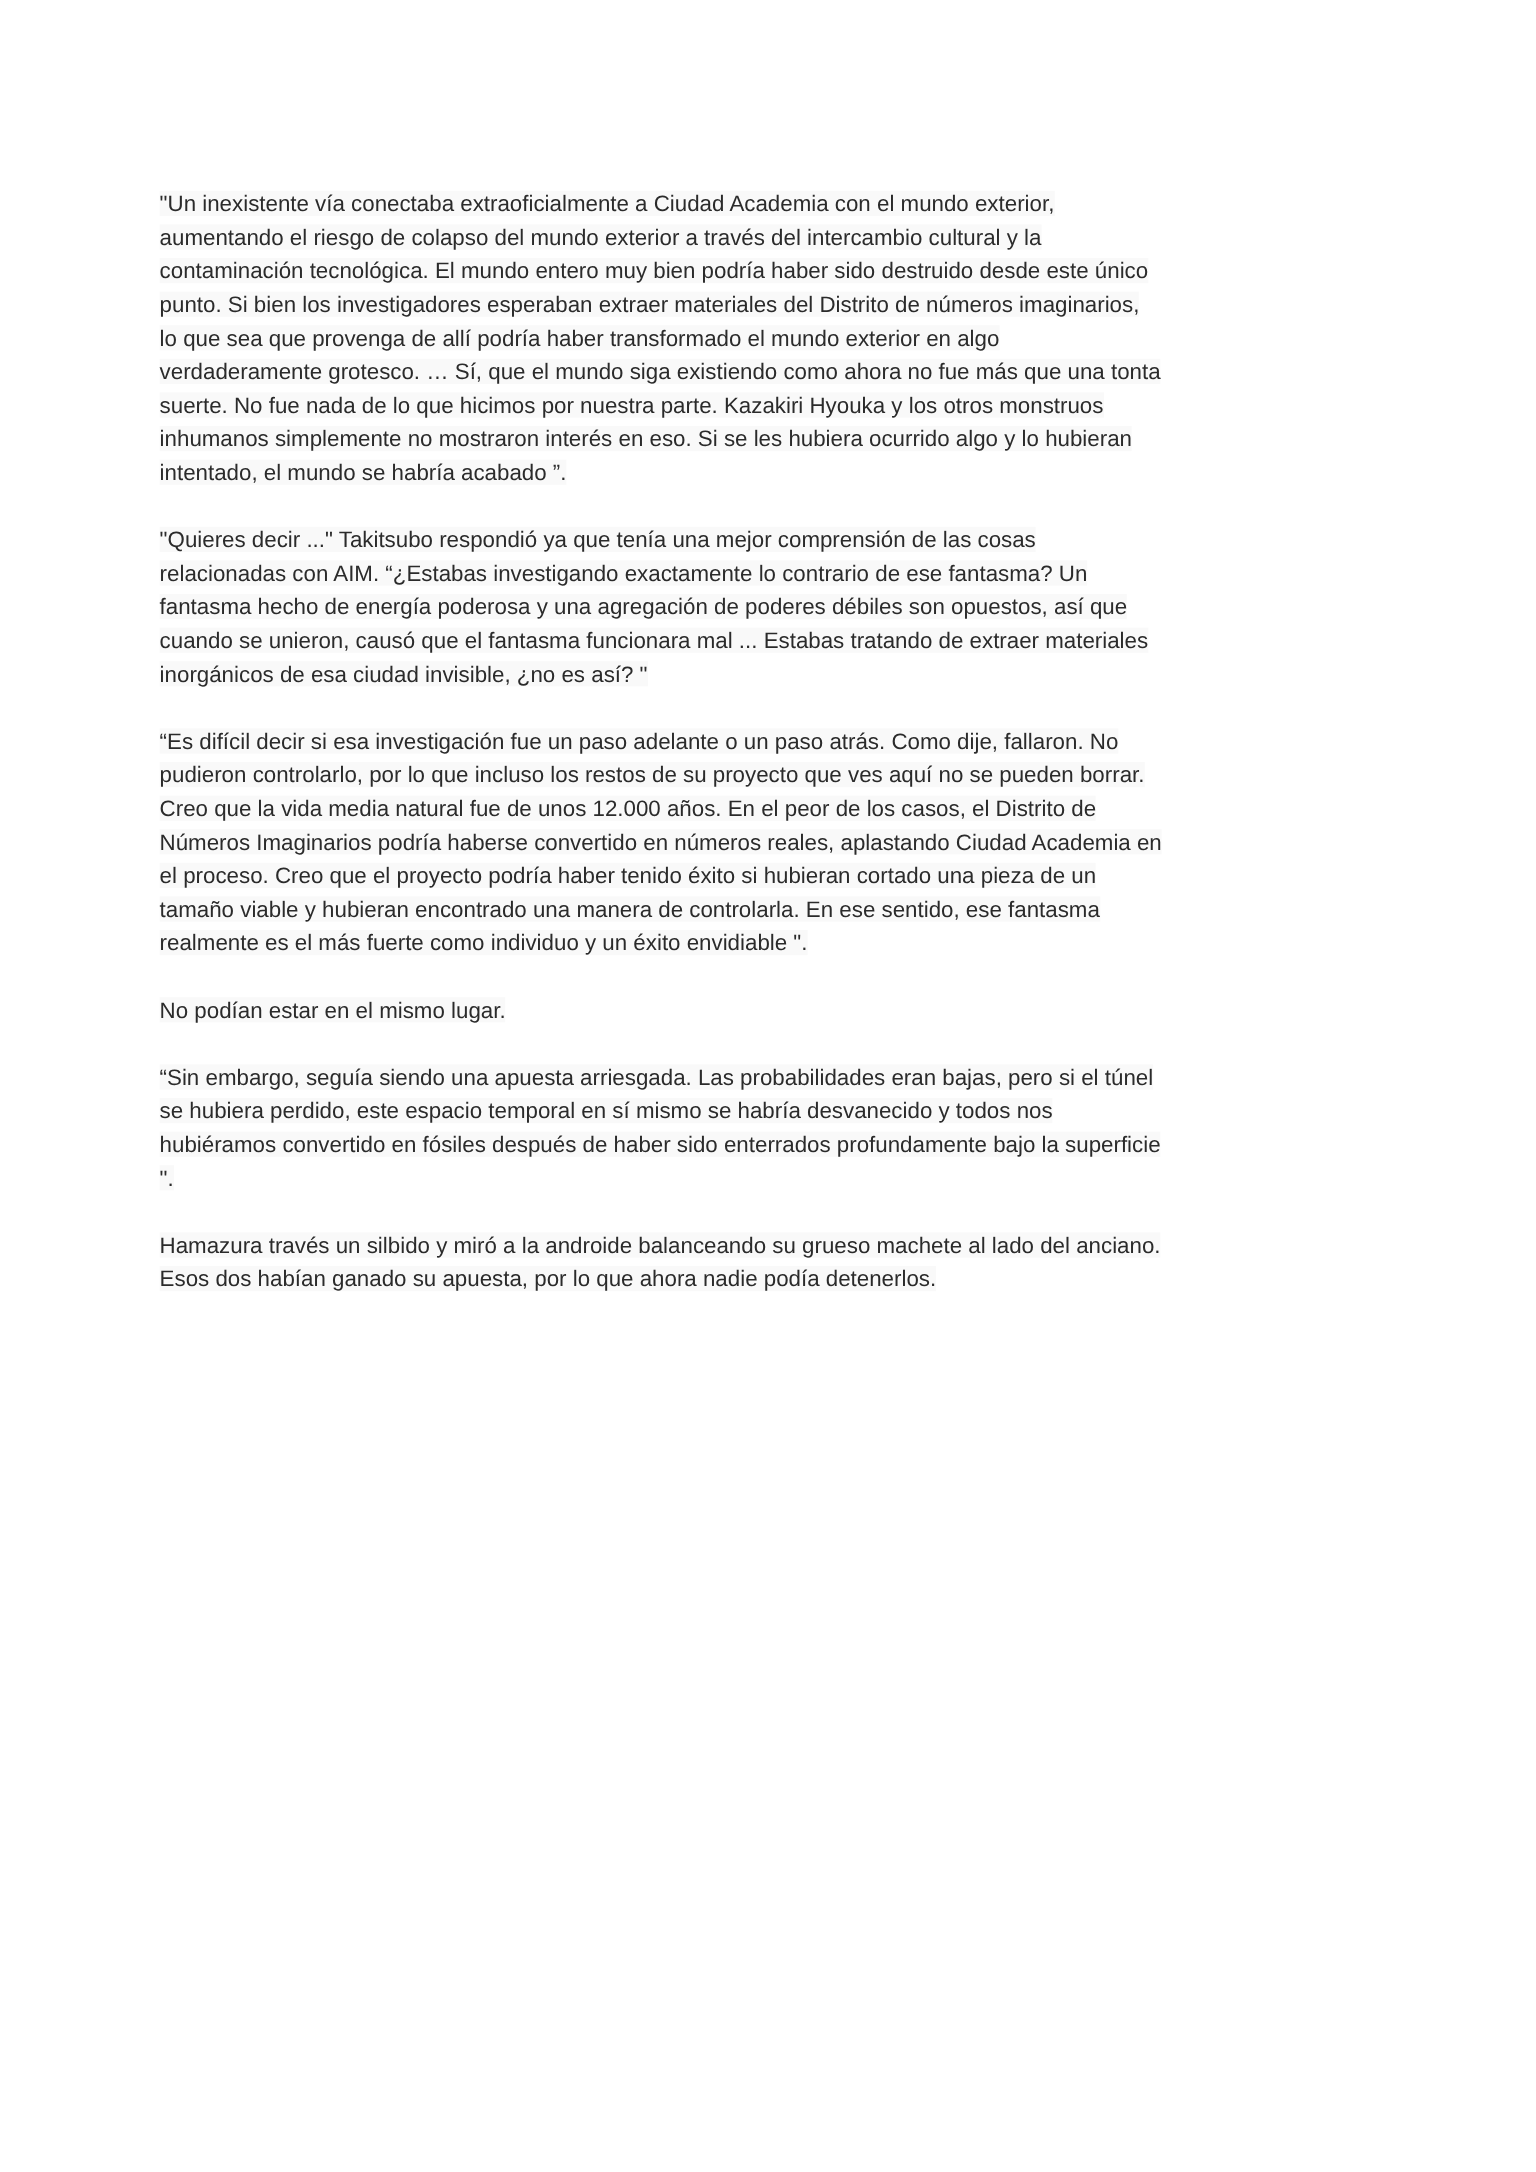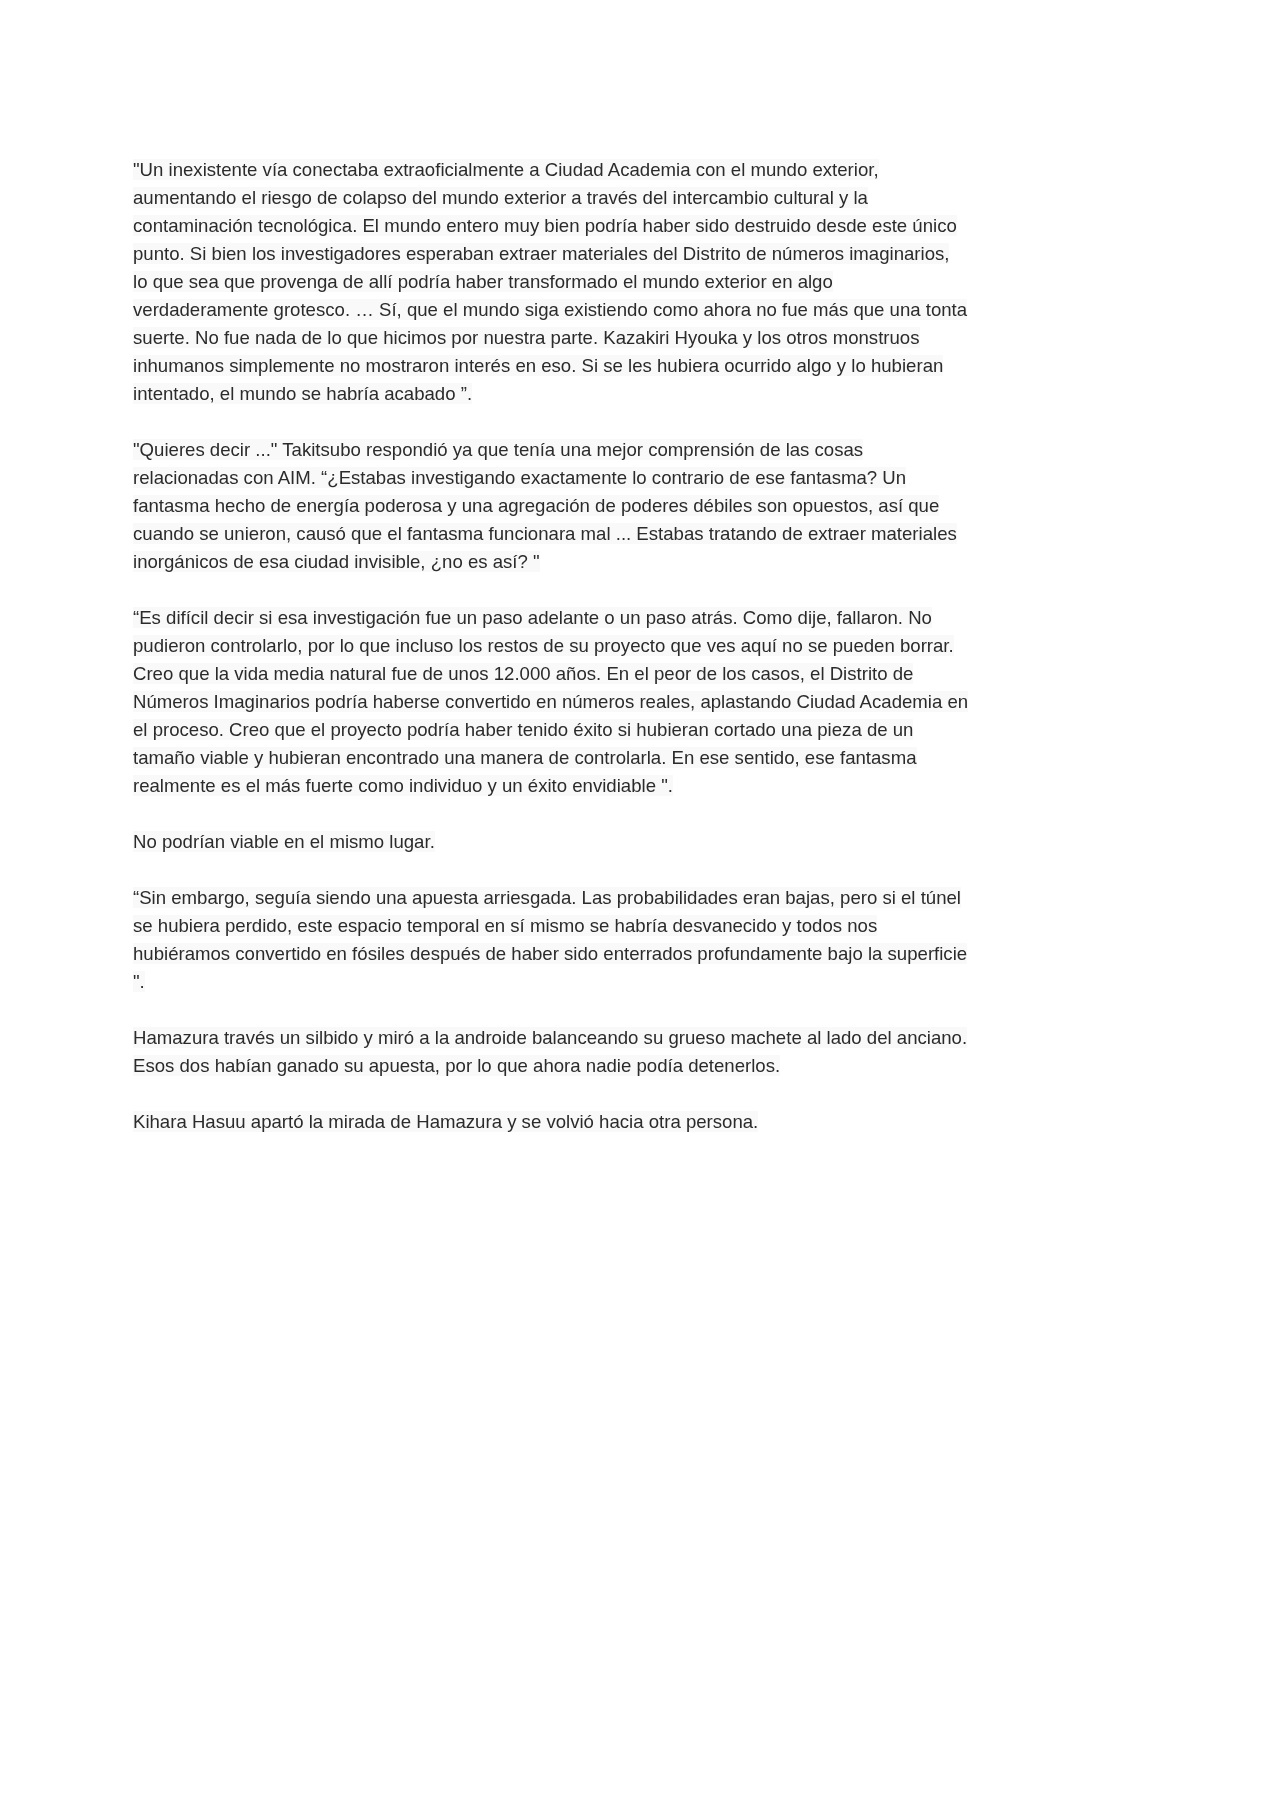--- a/index.html
+++ b/index.html
@@ -33,17 +33,16 @@
     background: #f9f9f9;
   }
 </style>
 </head>
 <body>
 
 <main class="page">
   <p class="para"><span class="para-text">"Un inexistente vía conectaba extraoficialmente a Ciudad Academia con el mundo exterior, aumentando el riesgo de colapso del mundo exterior a través del intercambio cultural y la contaminación tecnológica. El mundo entero muy bien podría haber sido destruido desde este único punto. Si bien los investigadores esperaban extraer materiales del Distrito de números imaginarios, lo que sea que provenga de allí podría haber transformado el mundo exterior en algo verdaderamente grotesco. … Sí, que el mundo siga existiendo como ahora no fue más que una tonta suerte. No fue nada de lo que hicimos por nuestra parte. Kazakiri Hyouka y los otros monstruos inhumanos simplemente no mostraron interés en eso. Si se les hubiera ocurrido algo y lo hubieran intentado, el mundo se habría acabado ”.</span></p>
   <p class="para"><span class="para-text">"Quieres decir ..." Takitsubo respondió ya que tenía una mejor comprensión de las cosas relacionadas con AIM. “¿Estabas investigando exactamente lo contrario de ese fantasma? Un fantasma hecho de energía poderosa y una agregación de poderes débiles son opuestos, así que cuando se unieron, causó que el fantasma funcionara mal ... Estabas tratando de extraer materiales inorgánicos de esa ciudad invisible, ¿no es así? "</span></p>
   <p class="para"><span class="para-text">“Es difícil decir si esa investigación fue un paso adelante o un paso atrás. Como dije, fallaron. No pudieron controlarlo, por lo que incluso los restos de su proyecto que ves aquí no se pueden borrar. Creo que la vida media natural fue de unos 12.000 años. En el peor de los casos, el Distrito de Números Imaginarios podría haberse convertido en números reales, aplastando Ciudad Academia en el proceso. Creo que el proyecto podría haber tenido éxito si hubieran cortado una pieza de un tamaño viable y hubieran encontrado una manera de controlarla. En ese sentido, ese fantasma realmente es el más fuerte como individuo y un éxito envidiable ".</span></p>
-  <p class="para"><span class="para-text">No podrían viable en el mismo lugar.</span></p>
+  <p class="para"><span class="para-text">No podían estar en el mismo lugar.</span></p>
   <p class="para"><span class="para-text">“Sin embargo, seguía siendo una apuesta arriesgada. Las probabilidades eran bajas, pero si el túnel se hubiera perdido, este espacio temporal en sí mismo se habría desvanecido y todos nos hubiéramos convertido en fósiles después de haber sido enterrados profundamente bajo la superficie ".</span></p>
   <p class="para"><span class="para-text">Hamazura través un silbido y miró a la androide balanceando su grueso machete al lado del anciano. Esos dos habían ganado su apuesta, por lo que ahora nadie podía detenerlos.</span></p>
-  <p class="para"><span class="para-text">Kihara Hasuu apartó la mirada de Hamazura y se volvió hacia otra persona.</span></p>
 </main>
 
 </body></html>

